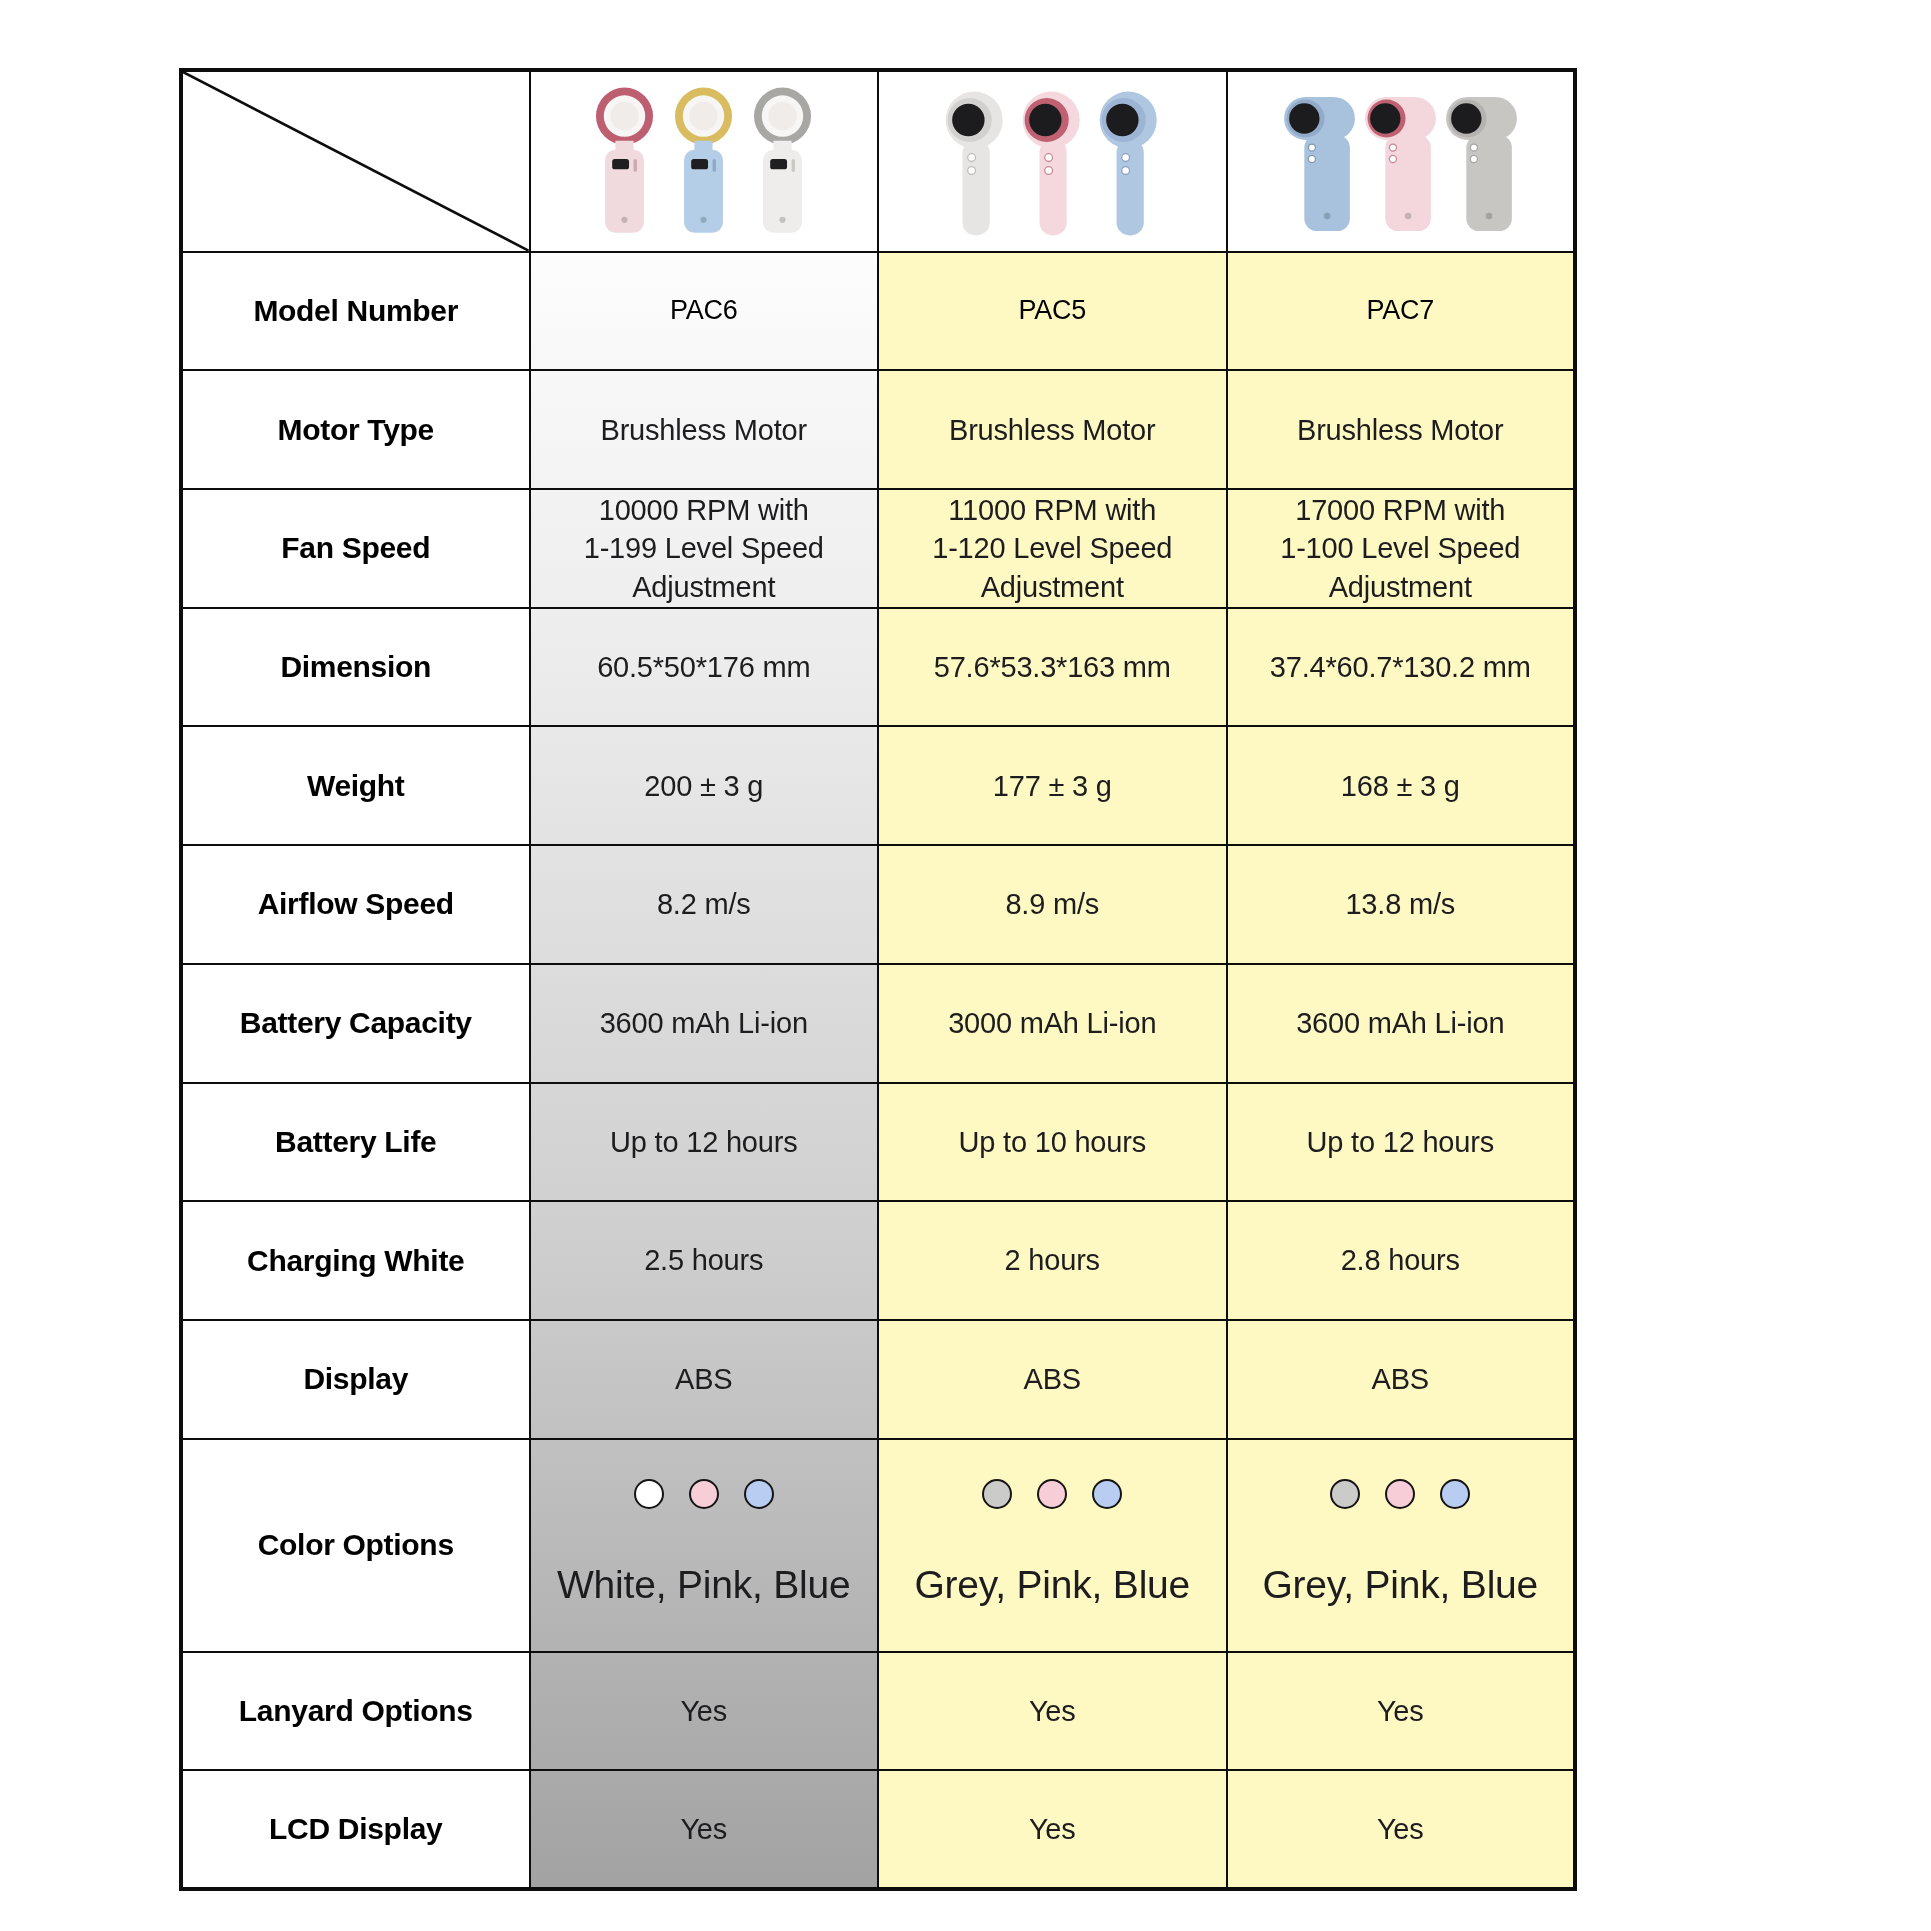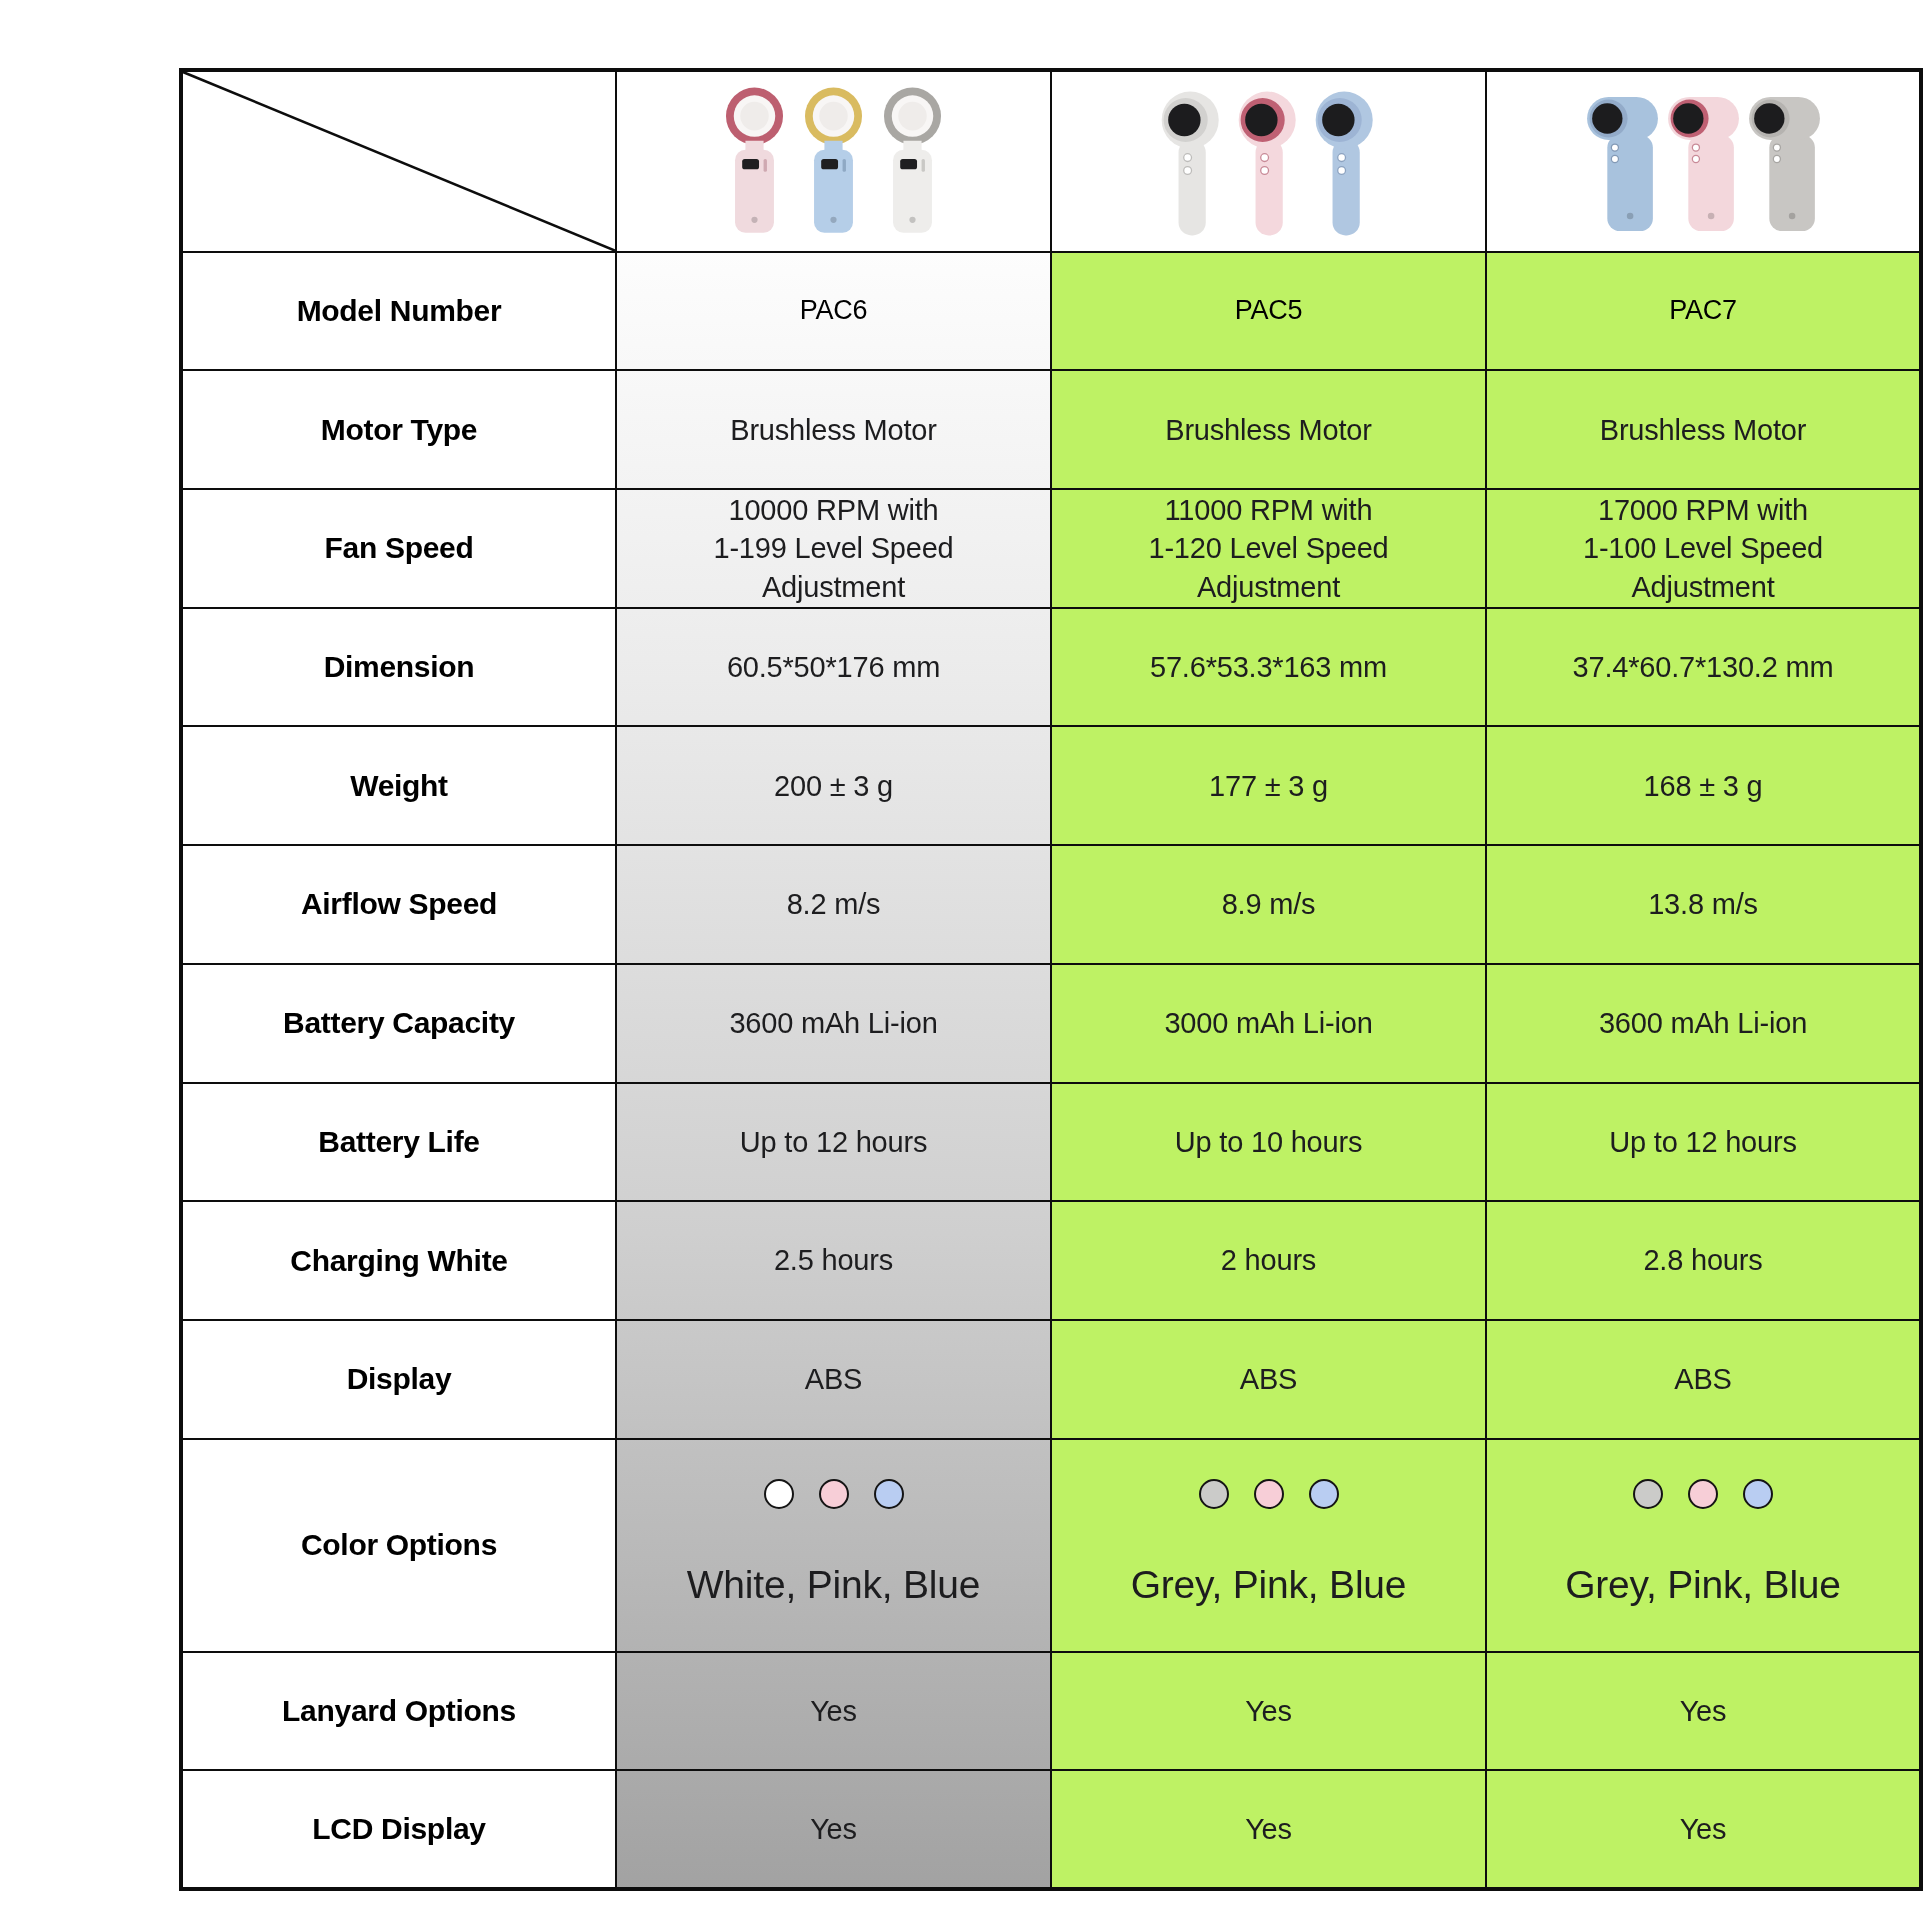--- a/index.html
+++ b/index.html
@@ -5,21 +5,21 @@
   html,body { margin:0; padding:0; }
   body {
     width:1931px; height:1931px;
     background:#ffffff;
     font-family:"Liberation Sans", sans-serif;
     position:relative;
     -webkit-font-smoothing:antialiased;
   }
   .table-wrap {
     position:absolute; left:179px; top:68px;
-    width:1744px; height:1823px;
+    width:1398px; height:1823px;
   }
   
   .col-gradient {
     position:absolute; left:25%; width:25%;
     top:179px; bottom:0; z-index:0;
     background:linear-gradient(180deg,#fdfdfd 0%, #ececec 25%, #cfcfcf 60%, #a2a2a2 100%);
   }
   table.spec {
     position:relative; z-index:1;
     width:100%; height:100%;
@@ -37,21 +37,21 @@
   tr.row-data  { height:117px; }
   td.cell-image { background:#ffffff; padding:0; }
   td.cell-diag  { background:#ffffff; position:relative; padding:0; }
   td.cell-diag svg { position:absolute; inset:0; width:100%; height:100%; display:block; }
   td.cell-label {
     font-weight:bold; font-size:30px; color:#000000;
     background:#ffffff; letter-spacing:-0.3px;
   }
   td.cell-value {
     font-size:29px; color:#1d1d1f;
-    background:#bef264;
+    background:#fef9c3;
     white-space:pre-line; line-height:1.32;
     letter-spacing:-0.2px;
   }
   td.cell-value.in-grad { background:transparent; }
   tr.row-model td.cell-value { font-weight:normal; font-size:27px; color:#000; }
   .fanrow { display:flex; justify-content:center; align-items:flex-end; gap:0px; }
   .fanrow svg { display:block; }
   .swatches {
     display:flex; justify-content:center; gap:25px;
     margin-bottom:11.6px;

